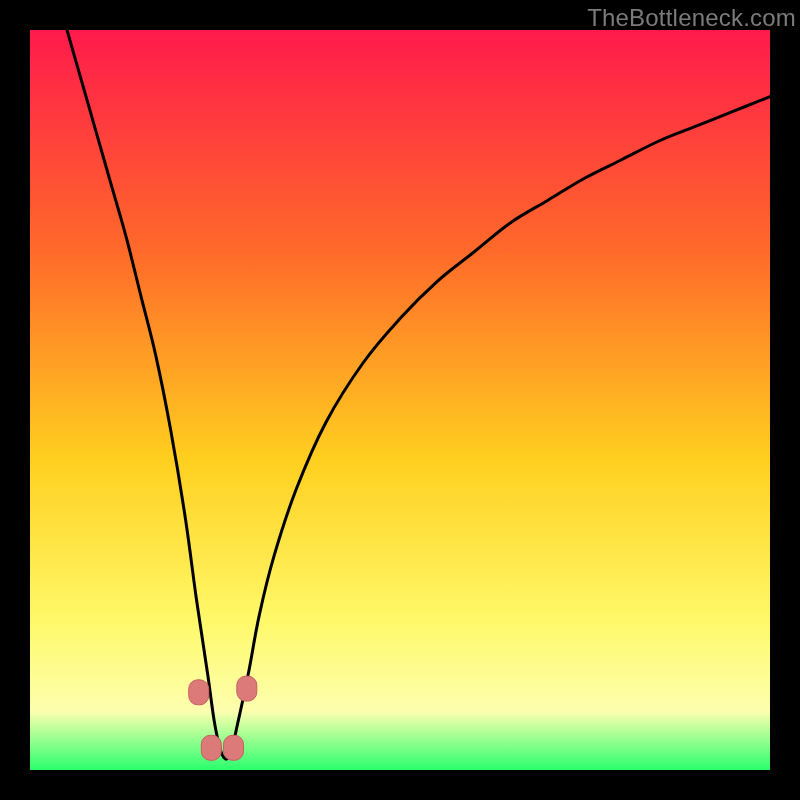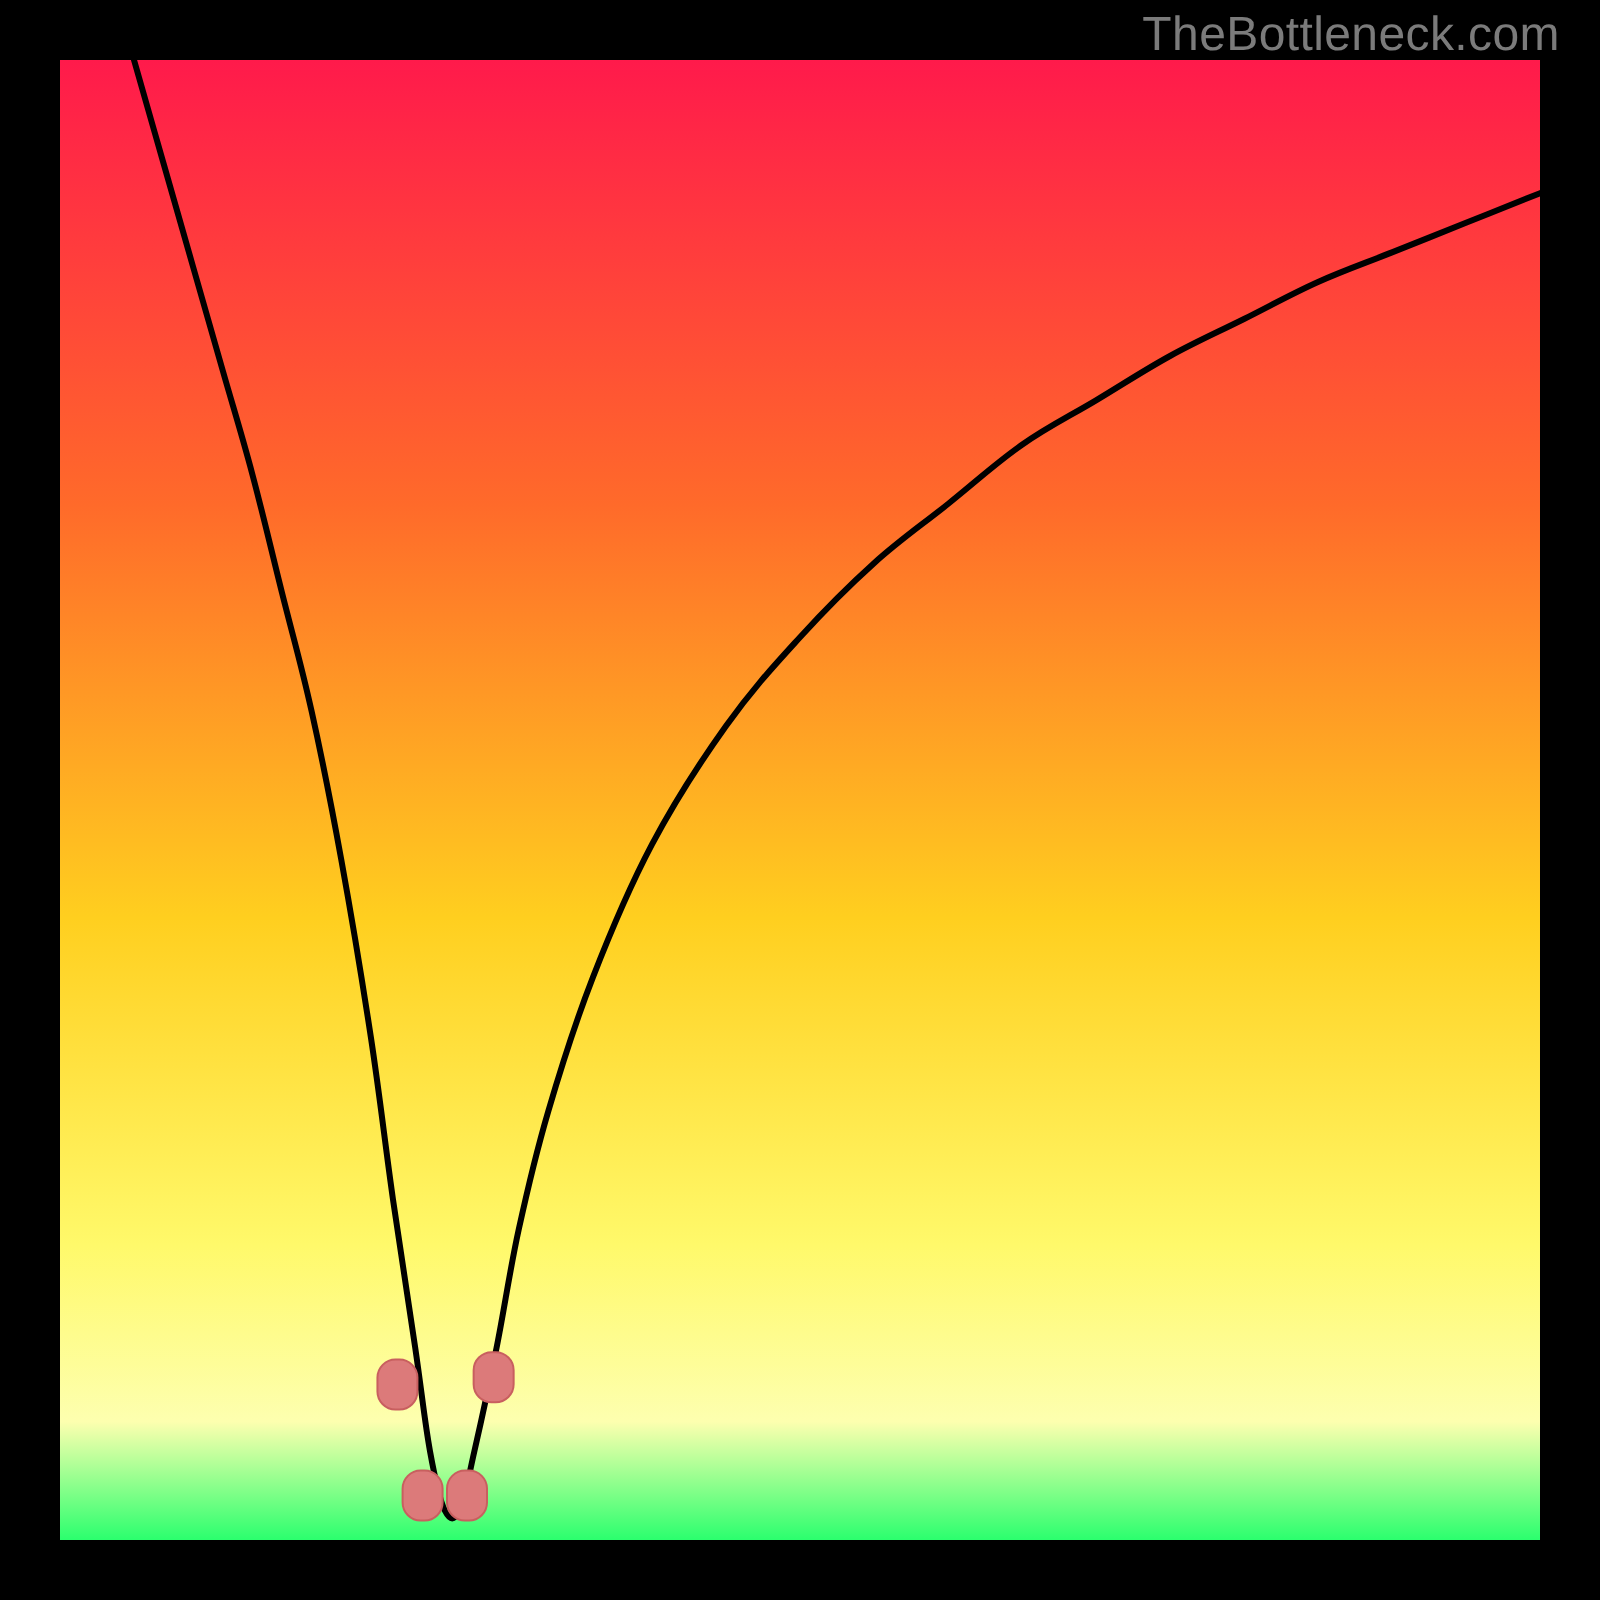--- a/index.html
+++ b/index.html
@@ -22,21 +22,21 @@
     position: absolute;
     left: 0;
     top: 0;
     width: 740px;
     height: 740px;
     display: block;
   }
   .watermark {
     position: absolute;
     top: 4px;
-    right: 20px;
+    right: 4px;
     color: #7b7b7b;
     font-size: 24px;
     letter-spacing: 0.2px;
     font-weight: 500;
     user-select: none;
   }
 </style>
 </head>
 <body>
 

